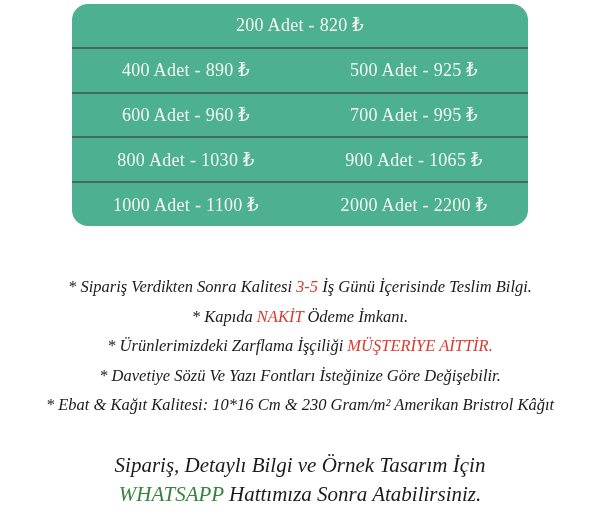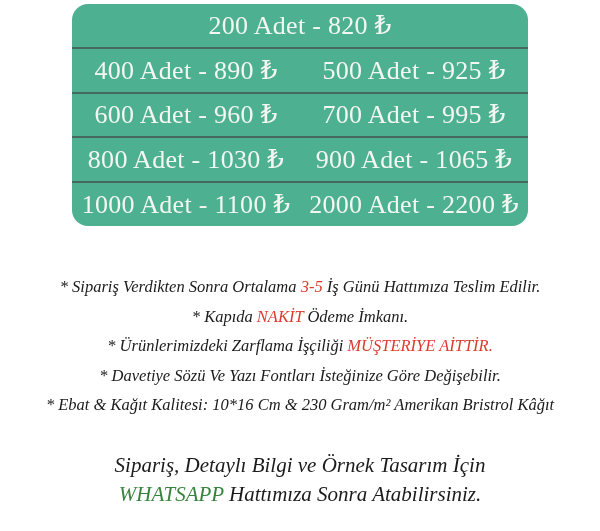--- a/index.html
+++ b/index.html
@@ -40,21 +40,21 @@
   }
   .price-row + .price-row {
     border-top: 2px solid var(--table-divider);
   }
   .price-cell {
     flex: 1;
     display: flex;
     align-items: center;
     justify-content: center;
     color: var(--table-text);
-    font-size: 26px;
+    font-size: 18px;
     white-space: nowrap;
     letter-spacing: 0.3px;
   }
   .notes {
     position: absolute;
     left: 0;
     top: 272px;
     width: 600px;
     text-align: center;
     font-style: italic;
@@ -103,21 +103,21 @@
       <div class="price-cell">800 Adet - 1030 ₺</div>
       <div class="price-cell">900 Adet - 1065 ₺</div>
     </div>
     <div class="price-row">
       <div class="price-cell">1000 Adet - 1100 ₺</div>
       <div class="price-cell">2000 Adet - 2200 ₺</div>
     </div>
   </div>
 
   <div class="notes">
-    <div class="note"><span>* Sipariş Verdikten Sonra Ortalama </span><span class="red">3-5</span><span> İş Günü Hattımıza Teslim Edilir.</span></div>
+    <div class="note"><span>* Sipariş Verdikten Sonra Kalitesi </span><span class="red">3-5</span><span> İş Günü İçerisinde Teslim Bilgi.</span></div>
     <div class="note"><span>* Kapıda </span><span class="red">NAKİT</span><span> Ödeme İmkanı.</span></div>
     <div class="note"><span>* Ürünlerimizdeki Zarflama İşçiliği </span><span class="red">MÜŞTERİYE AİTTİR.</span><span></span></div>
     <div class="note"><span>* Davetiye Sözü Ve Yazı Fontları İsteğinize Göre Değişebilir.</span><span class="red"></span><span></span></div>
     <div class="note"><span>* Ebat &amp; Kağıt Kalitesi: 10*16 Cm &amp; 230 Gram/m² Amerikan Bristrol Kâğıt</span><span class="red"></span><span></span></div>
   </div>
 
   <div class="footer">
     <div class="footer-line"><span>Sipariş, Detaylı Bilgi ve Örnek Tasarım İçin</span></div>
     <div class="footer-line"><span class="green">WHATSAPP</span><span> Hattımıza Sonra Atabilirsiniz.</span></div>
   </div>

